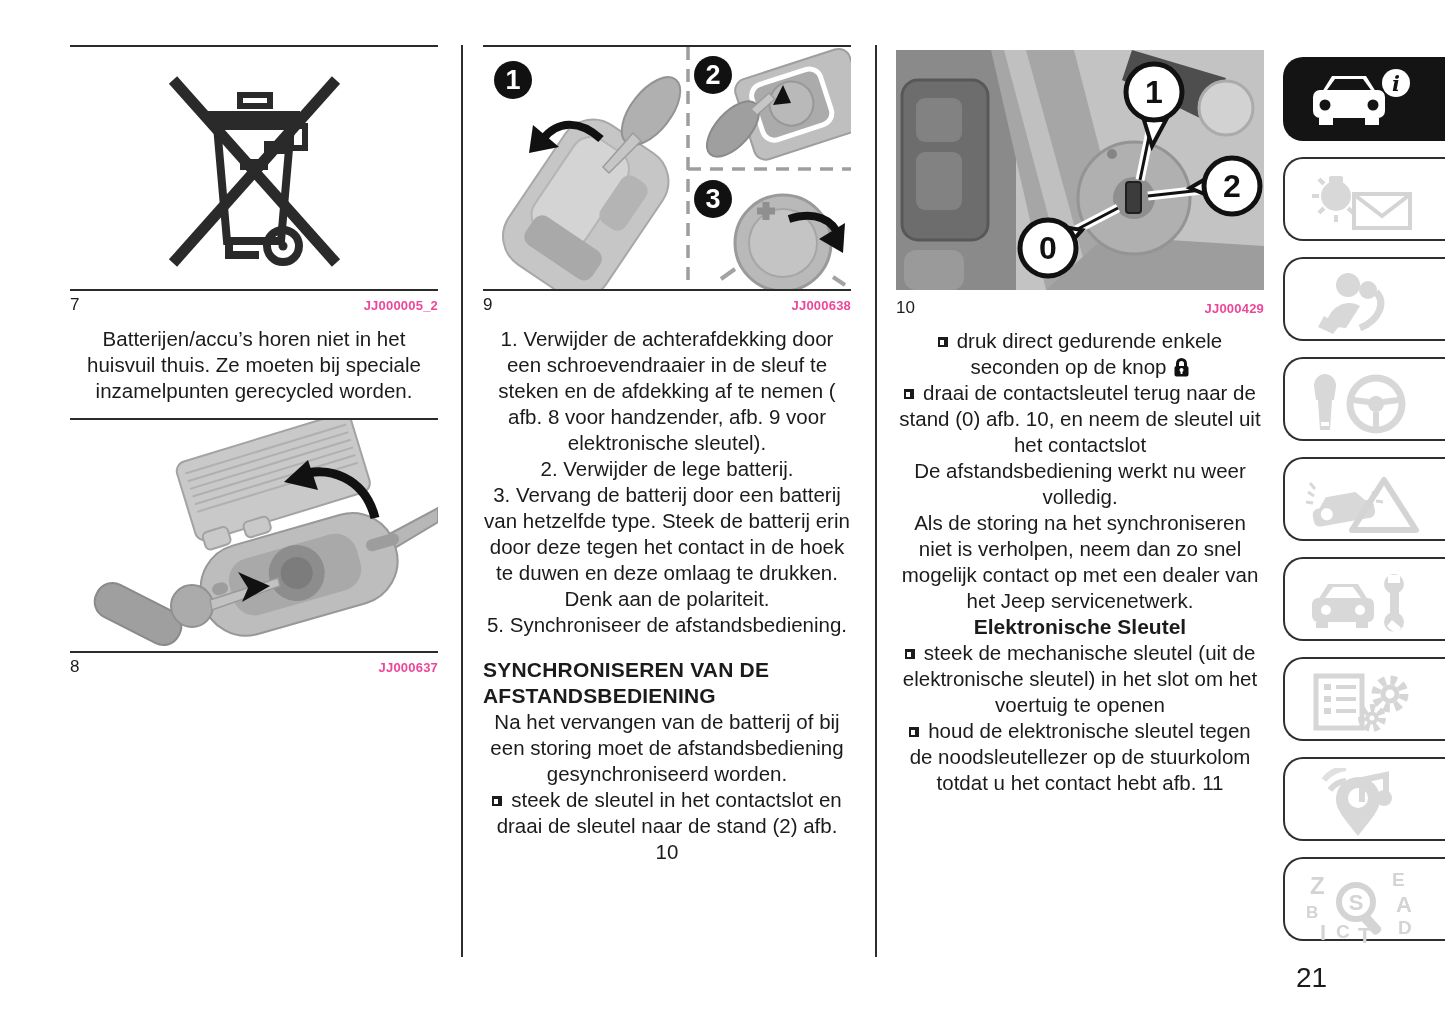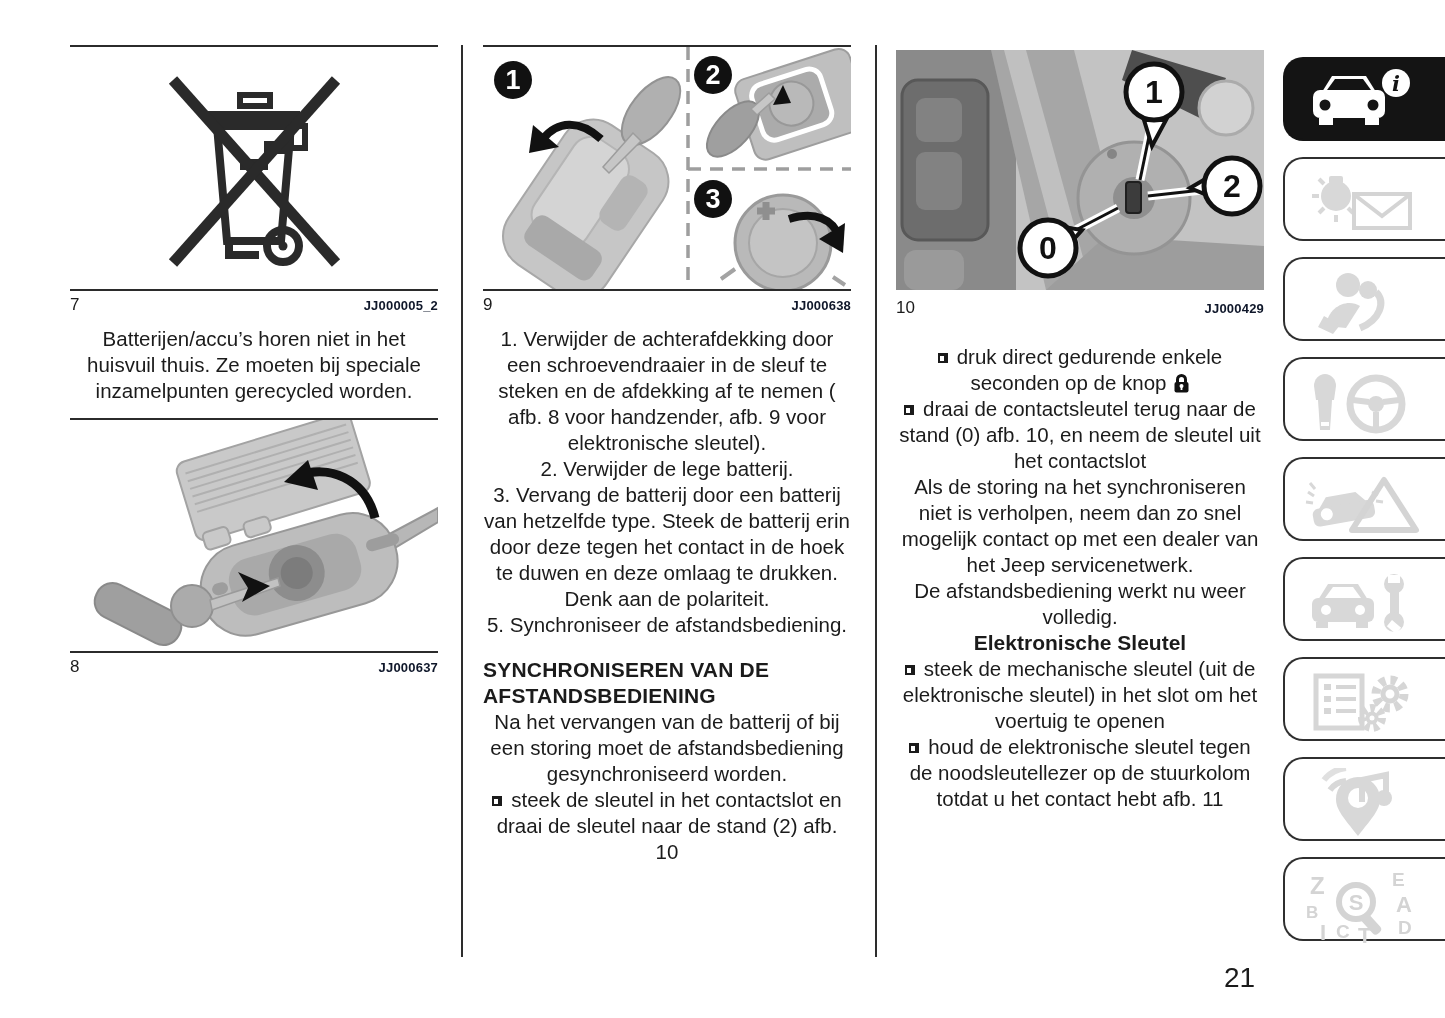--- a/index.html
+++ b/index.html
@@ -13,21 +13,21 @@
   .col-left   { left:70px; }
   .col-mid    { left:483px; }
   .col-right  { left:896px; }
   .vdivider { position:absolute; top:45px; height:912px; width:2px; background:#2d2d2d; }
   .vd1 { left:461px; } .vd2 { left:875px; }
 
   .figure { border-top:2px solid #2b2b2b; border-bottom:2px solid #2b2b2b; background:#fff; }
   .figure svg { display:block; }
   .fig-caption { display:flex; justify-content:space-between; align-items:baseline; padding-top:4px; height:24px; }
   .fig-num  { font-size:17px; color:#1b1b1b; }
-  .fig-code { font-size:13px; font-weight:bold; color:#0f172a; letter-spacing:.2px; }
+  .fig-code { font-size:13px; font-weight:bold; color:#ec4899; letter-spacing:.2px; }
 
   .body-text { font-size:20.5px; line-height:26px; color:#1b1b1b;text-align:center; }
   p.bt { margin:0; }
   .sect-heading { font-size:21px; font-weight:bold; line-height:26px; letter-spacing:.2px; margin-top:19px; }
   .sub-heading  { font-size:21px; font-weight:bold; line-height:26px; }
 
   .sq-bullet {
     display:inline-block; width:10px; height:10px; margin-right:9px;
     border:2px solid #1b1b1b; border-top-width:3px; border-right-width:4px;
     vertical-align:1px;
@@ -36,21 +36,21 @@
 
   
   .tab {
     position:absolute; left:1283px; width:170px; height:84px;
     border:2.5px solid #2f2f2f; border-right:none; border-radius:20px 0 0 20px;
     background:#ffffff;
   }
   .tab.active { background:#141414; border-color:#141414; }
   .tab svg { display:block; margin:9px 0 0 15px; }
 
-  .page-number { position:absolute; left:1224px; top:962px; font-size:28px; color:#1b1b1b; }
+  .page-number { position:absolute; left:1296px; top:962px; font-size:28px; color:#1b1b1b; }
 </style>
 </head>
 <body>
 
 <div class="page">
 
   <div class="col col-left">
 
     <div class="figure">
       <svg width="368" height="242" viewBox="0 0 368 242">
@@ -236,30 +236,30 @@
           <circle cx="152" cy="198" r="28" fill="#fff" stroke="#111" stroke-width="5"></circle>
           <text x="152" y="209">0</text>
         </g>
       </svg>
     </div>
     <div class="fig-caption">
       <span class="fig-num">10</span>
       <span class="fig-code">JJ000429</span>
     </div>
 
-    <div class="body-text" style="margin-top:26px">
+    <div class="body-text" style="margin-top:10px">
       <p class="bt"><span class="sq-bullet"></span><span>druk direct gedurende enkele seconden op de knop</span><svg class="lock-ico" width="17" height="20" viewBox="0 0 17 20">
             <path d="M4.5,9.5 V6.5 a4,4 0 0 1 8,0 V9.5" fill="none" stroke="#111" stroke-width="3"></path>
             <rect x="1.5" y="9" width="14" height="10.5" rx="2" fill="#111"></rect>
             <circle cx="8.5" cy="13" r="2" fill="#fff"></circle>
             <rect x="7.6" y="13.5" width="1.8" height="3.5" fill="#fff"></rect>
           </svg></p>
       <p class="bt"><span class="sq-bullet"></span><span>draai de contactsleutel terug naar de stand (0) afb. 10, en neem de sleutel uit het contactslot</span></p>
+      <p class="bt">De afstandsbediening werkt nu weer volledig.</p>
       <p class="bt">Als de storing na het synchroniseren niet is verholpen, neem dan zo snel mogelijk contact op met een dealer van het Jeep servicenetwerk.</p>
-      <p class="bt">De afstandsbediening werkt nu weer volledig.</p>
       <h3 class="sub-heading">Elektronische Sleutel</h3>
       <p class="bt"><span class="sq-bullet"></span><span>steek de mechanische sleutel (uit de elektronische sleutel) in het slot om het voertuig te openen</span></p>
       <p class="bt"><span class="sq-bullet"></span><span>houd de elektronische sleutel tegen de noodsleutellezer op de stuurkolom totdat u het contact hebt afb. 11</span></p>
     </div>
   </div>
 
   <div class="tab active" style="top:57px">
     <svg width="120" height="66" viewBox="0 0 120 66">
       <path d="M22,24 L32,8 H66 L76,24 Z" fill="#fff"></path>
       <path d="M27,22 L35,11 H63 L71,22 Z" fill="#141414"></path>

